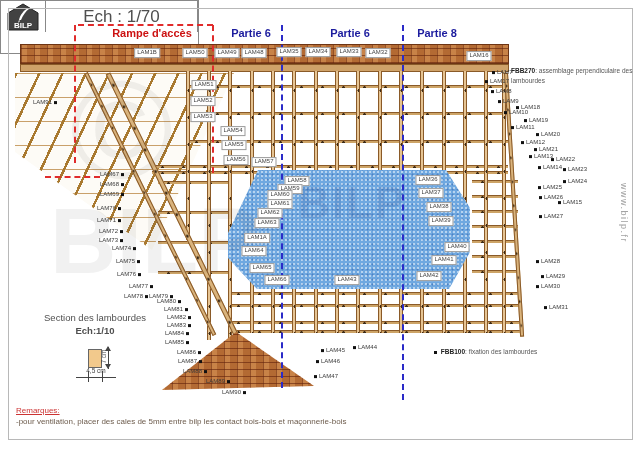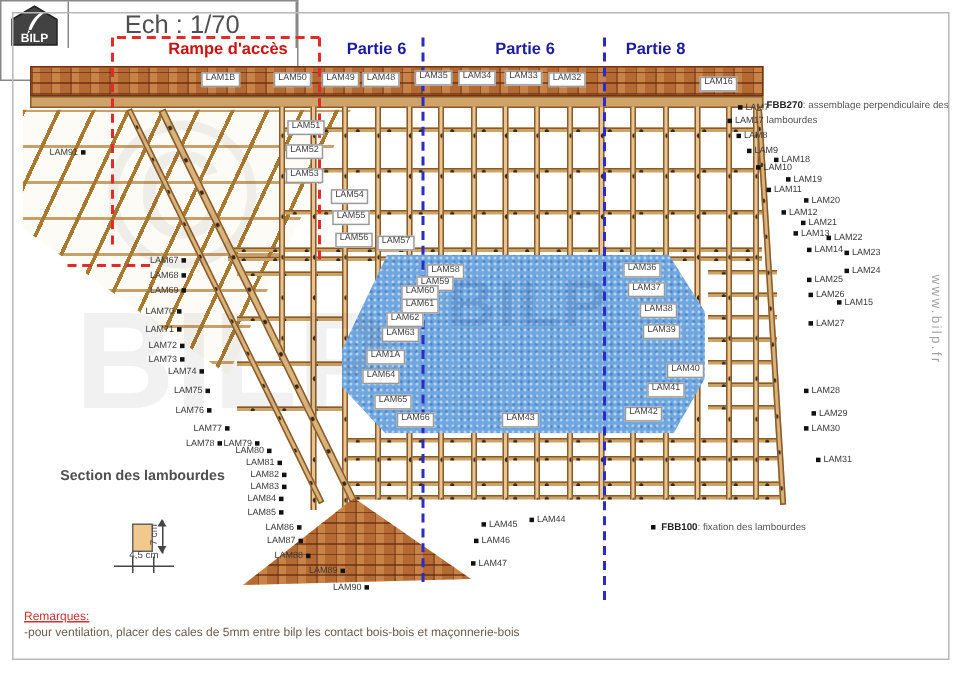--- a/index.html
+++ b/index.html
@@ -50,21 +50,21 @@
   .lam{position:absolute;font-size:6px;line-height:1.3;color:#3a3a3a;white-space:nowrap;z-index:40;transform:translate(-50%,-50%)}
   .lam.chip{background:#fff;border:1px solid #9a9a9a;padding:0 2px;color:#3f3f3f}
   .lam.tl,.lam.tr{transform:translate(0,-50%)}
   .lam.tl::before{content:"";display:inline-block;width:3px;height:3px;background:#111;margin-right:2px;vertical-align:middle}
   .lam.tr::after{content:"";display:inline-block;width:3px;height:3px;background:#111;margin-left:2px;vertical-align:middle}
   
   .callout{position:absolute;font-size:6.5px;line-height:1.5;color:#555;z-index:35;white-space:normal}
   .callout b{color:#222}
   .mark::before{content:"";display:inline-block;width:3px;height:3px;background:#111;margin-right:2px;vertical-align:middle}
   
-  #sec-detail-title{left:20px;top:312px;width:150px;text-align:center;font-weight:bold;font-size:9.5px;color:#4f4f4f;z-index:35}
+  #sec-detail-title{left:20px;top:312px;width:150px;text-align:center;font-weight:normal;font-size:9.5px;color:#4f4f4f;z-index:35}
   #sec-detail-scale{left:20px;top:325px;width:150px;text-align:center;font-weight:bold;font-size:9.5px;color:#4f4f4f;z-index:35}
   #sec-rect{left:88px;top:349px;width:14px;height:19px;background:#f2c98c;border:1px solid #666;box-sizing:border-box;z-index:35}
   .dim-line-h{left:76px;top:377px;width:40px;border-top:1px solid #444;z-index:35}
   .dim-tick{width:0;border-left:1px solid #444;height:11px;top:371px;z-index:35}
   #dim-w-label{left:75px;top:367px;width:42px;text-align:center;font-size:6.5px;color:#444;z-index:36;background:transparent}
   .dim-line-v{left:108px;top:347px;height:22px;width:0;border-left:1px solid #444;z-index:35}
   #dim-h-label{left:96px;top:353px;font-size:6.5px;color:#444;z-index:36;transform:rotate(-90deg);transform-origin:center}
   .arr{position:absolute;width:0;height:0;z-index:36}
   
   #remarks-title{left:16px;top:406px;font-size:8px;color:#cc3333;text-decoration:underline;z-index:35}
@@ -250,20 +250,21 @@
     </div>
 
   <div class="callout" style="left:511px;top:66px;width:128px">
     <b>FBB270</b><span>: assemblage perpendiculaire des lambourdes</span>
   </div>
   <div class="callout mark" style="left:434px;top:347px;width:190px">
     <b>FBB100</b><span>: fixation des lambourdes</span>
   </div>
 
   <div id="sec-detail-title" class="abs">Section des lambourdes</div>
+  <div id="sec-detail-scale" class="abs">Ech:1/10</div>
   <div id="sec-rect" class="abs"></div>
   <div class="abs dim-line-h"></div>
   <div class="abs dim-tick" style="left:88px"></div>
   <div class="abs dim-tick" style="left:102px"></div>
   <div id="dim-w-label" class="abs">4,5 cm</div>
   <div class="abs dim-line-v"></div>
   <div class="arr" style="left:105px;top:346px;border-left:3px solid rgba(0,0,0,0);border-right:3px solid rgba(0,0,0,0);border-bottom:5px solid #444"></div>
   <div class="arr" style="left:105px;top:364px;border-left:3px solid rgba(0,0,0,0);border-right:3px solid rgba(0,0,0,0);border-top:5px solid #444"></div>
   <div id="dim-h-label" class="abs">7 cm</div>
 

